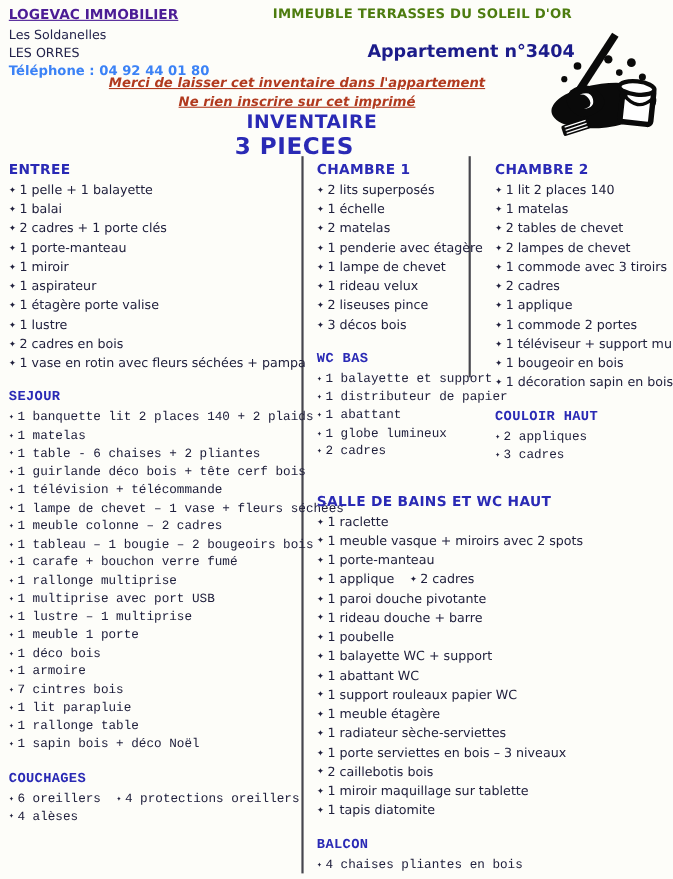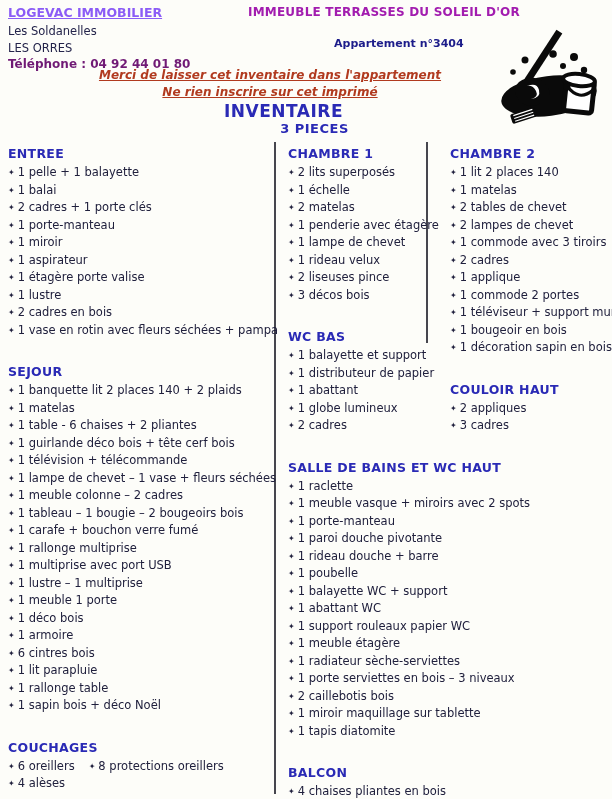--- a/index.html
+++ b/index.html
@@ -4,47 +4,47 @@
 <style>
   html,body{margin:0;padding:0;}
   body{
     width:612px;height:799px;position:relative;overflow:hidden;
     background:#fdfdf9;color:#20203d;
     font-family:"DejaVu Sans","Liberation Sans",sans-serif;
   }
   
   .header{position:absolute;top:0;left:0;width:612px;height:142px;}
   .company-name{position:absolute;left:8px;top:5px;font-size:12.5px;font-weight:bold;
-    color:#8b5cf6;text-decoration:underline;}
+    color:#4c1d95;text-decoration:underline;}
   .addr1{position:absolute;left:8px;top:24px;font-size:11.5px;color:#23234a;}
   .addr2{position:absolute;left:8px;top:41px;font-size:11.5px;color:#23234a;}
-  .phone{position:absolute;left:8px;top:57px;font-size:12px;font-weight:bold;color:#701a75;}
-  .building{position:absolute;left:248px;top:5px;font-size:12px;font-weight:bold;color:#a21caf;letter-spacing:.2px;}
-  .apartment{position:absolute;left:334px;top:37px;font-size:11px;font-weight:bold;color:#1c1c8a;}
+  .phone{position:absolute;left:8px;top:57px;font-size:12px;font-weight:bold;color:#3b82f6;}
+  .building{position:absolute;left:248px;top:5px;font-size:12px;font-weight:bold;color:#4d7c0f;letter-spacing:.2px;}
+  .apartment{position:absolute;left:334px;top:37px;font-size:16px;font-weight:bold;color:#1c1c8a;}
   .notices{position:absolute;left:0;top:67px;width:540px;text-align:center;}
   .notice{font-size:12px;font-weight:bold;font-style:italic;color:#b13a1f;
     text-decoration:underline;line-height:17px;}
   .doc-title{position:absolute;left:16px;top:101px;width:535px;text-align:center;
     font-size:17px;font-weight:bold;color:#2a2ab5;letter-spacing:.5px;}
-  .doc-subtitle{position:absolute;left:12px;top:121px;width:535px;text-align:center;
-    font-size:13px;font-weight:bold;color:#2a2ab5;letter-spacing:.5px;padding-left:35px;}
+  .doc-subtitle{position:absolute;left:0;top:121px;width:535px;text-align:center;
+    font-size:21px;font-weight:bold;color:#2a2ab5;letter-spacing:.5px;}
   .clipart{position:absolute;left:497px;top:24px;width:108px;height:104px;}
   
   .divider-v{position:absolute;width:2px;background:#46464e;}
   .divider-main{left:274px;top:142px;height:652px;}
   .divider-sub{left:426px;top:142px;height:201px;}
   
   .content{position:absolute;top:142px;left:0;width:612px;}
   .col-left{position:absolute;left:8px;top:3px;width:262px;}
   .col-right{position:absolute;left:288px;top:3px;width:320px;}
   .subcols{display:flex;}
   .subcol-mid{width:150px;flex:none;}
   .subcol-right{flex:1;padding-left:12px;}
   .full-sections .section:first-child{margin-top:24px;}
-  .section + .section{margin-top:24px;}
+  .section + .section{margin-top:14px;font-family:Liberation Mono, monospace;}
   .sec-title{font-size:12.5px;font-weight:bold;color:#2a2ab5;letter-spacing:.3px;
     margin-bottom:2px;line-height:17px;}
   .line{font-size:11.5px;line-height:16.5px;white-space:nowrap;color:#20203d;}
   .bullet{font-size:8px;vertical-align:1px;margin-right:3px;color:#20203d;}
   .seg + .seg{margin-left:14px;}
 </style>
 </head>
 <body>
 
 <div class="header">
@@ -113,28 +113,28 @@
         <div class="line"><span class="seg"><span class="bullet">✦</span><span>1 lampe de chevet – 1 vase + fleurs séchées</span></span></div>
         <div class="line"><span class="seg"><span class="bullet">✦</span><span>1 meuble colonne – 2 cadres</span></span></div>
         <div class="line"><span class="seg"><span class="bullet">✦</span><span>1 tableau – 1 bougie – 2 bougeoirs bois</span></span></div>
         <div class="line"><span class="seg"><span class="bullet">✦</span><span>1 carafe + bouchon verre fumé</span></span></div>
         <div class="line"><span class="seg"><span class="bullet">✦</span><span>1 rallonge multiprise</span></span></div>
         <div class="line"><span class="seg"><span class="bullet">✦</span><span>1 multiprise avec port USB</span></span></div>
         <div class="line"><span class="seg"><span class="bullet">✦</span><span>1 lustre – 1 multiprise</span></span></div>
         <div class="line"><span class="seg"><span class="bullet">✦</span><span>1 meuble 1 porte</span></span></div>
         <div class="line"><span class="seg"><span class="bullet">✦</span><span>1 déco bois</span></span></div>
         <div class="line"><span class="seg"><span class="bullet">✦</span><span>1 armoire</span></span></div>
-        <div class="line"><span class="seg"><span class="bullet">✦</span><span>6 cintres bois</span></span></div>
+        <div class="line"><span class="seg"><span class="bullet">✦</span><span>7 cintres bois</span></span></div>
         <div class="line"><span class="seg"><span class="bullet">✦</span><span>1 lit parapluie</span></span></div>
         <div class="line"><span class="seg"><span class="bullet">✦</span><span>1 rallonge table</span></span></div>
         <div class="line"><span class="seg"><span class="bullet">✦</span><span>1 sapin bois + déco Noël</span></span></div>
       </div>
       <div class="section">
         <div class="sec-title">COUCHAGES</div>
-        <div class="line"><span class="seg"><span class="bullet">✦</span><span>6 oreillers</span></span><span class="seg"><span class="bullet">✦</span><span>8 protections oreillers</span></span></div>
+        <div class="line"><span class="seg"><span class="bullet">✦</span><span>6 oreillers</span></span><span class="seg"><span class="bullet">✦</span><span>4 protections oreillers</span></span></div>
         <div class="line"><span class="seg"><span class="bullet">✦</span><span>4 alèses</span></span></div>
       </div>
     </div>
   <div class="col-right">
     <div class="subcols">
       <div class="subcol-mid">
           <div class="section">
             <div class="sec-title">CHAMBRE 1</div>
             <div class="line"><span class="seg"><span class="bullet">✦</span><span>2 lits superposés</span></span></div>
             <div class="line"><span class="seg"><span class="bullet">✦</span><span>1 échelle</span></span></div>
@@ -175,20 +175,21 @@
             <div class="line"><span class="seg"><span class="bullet">✦</span><span>3 cadres</span></span></div>
           </div>
         </div>
     </div>
     <div class="full-sections">
         <div class="section">
           <div class="sec-title">SALLE DE BAINS ET WC HAUT</div>
           <div class="line"><span class="seg"><span class="bullet">✦</span><span>1 raclette</span></span></div>
           <div class="line"><span class="seg"><span class="bullet">✦</span><span>1 meuble vasque + miroirs avec 2 spots</span></span></div>
           <div class="line"><span class="seg"><span class="bullet">✦</span><span>1 porte-manteau</span></span></div>
+          <div class="line"><span class="seg"><span class="bullet">✦</span><span>1 applique</span></span><span class="seg"><span class="bullet">✦</span><span>2 cadres</span></span></div>
           <div class="line"><span class="seg"><span class="bullet">✦</span><span>1 paroi douche pivotante</span></span></div>
           <div class="line"><span class="seg"><span class="bullet">✦</span><span>1 rideau douche + barre</span></span></div>
           <div class="line"><span class="seg"><span class="bullet">✦</span><span>1 poubelle</span></span></div>
           <div class="line"><span class="seg"><span class="bullet">✦</span><span>1 balayette WC + support</span></span></div>
           <div class="line"><span class="seg"><span class="bullet">✦</span><span>1 abattant WC</span></span></div>
           <div class="line"><span class="seg"><span class="bullet">✦</span><span>1 support rouleaux papier WC</span></span></div>
           <div class="line"><span class="seg"><span class="bullet">✦</span><span>1 meuble étagère</span></span></div>
           <div class="line"><span class="seg"><span class="bullet">✦</span><span>1 radiateur sèche-serviettes</span></span></div>
           <div class="line"><span class="seg"><span class="bullet">✦</span><span>1 porte serviettes en bois – 3 niveaux</span></span></div>
           <div class="line"><span class="seg"><span class="bullet">✦</span><span>2 caillebotis bois</span></span></div>

